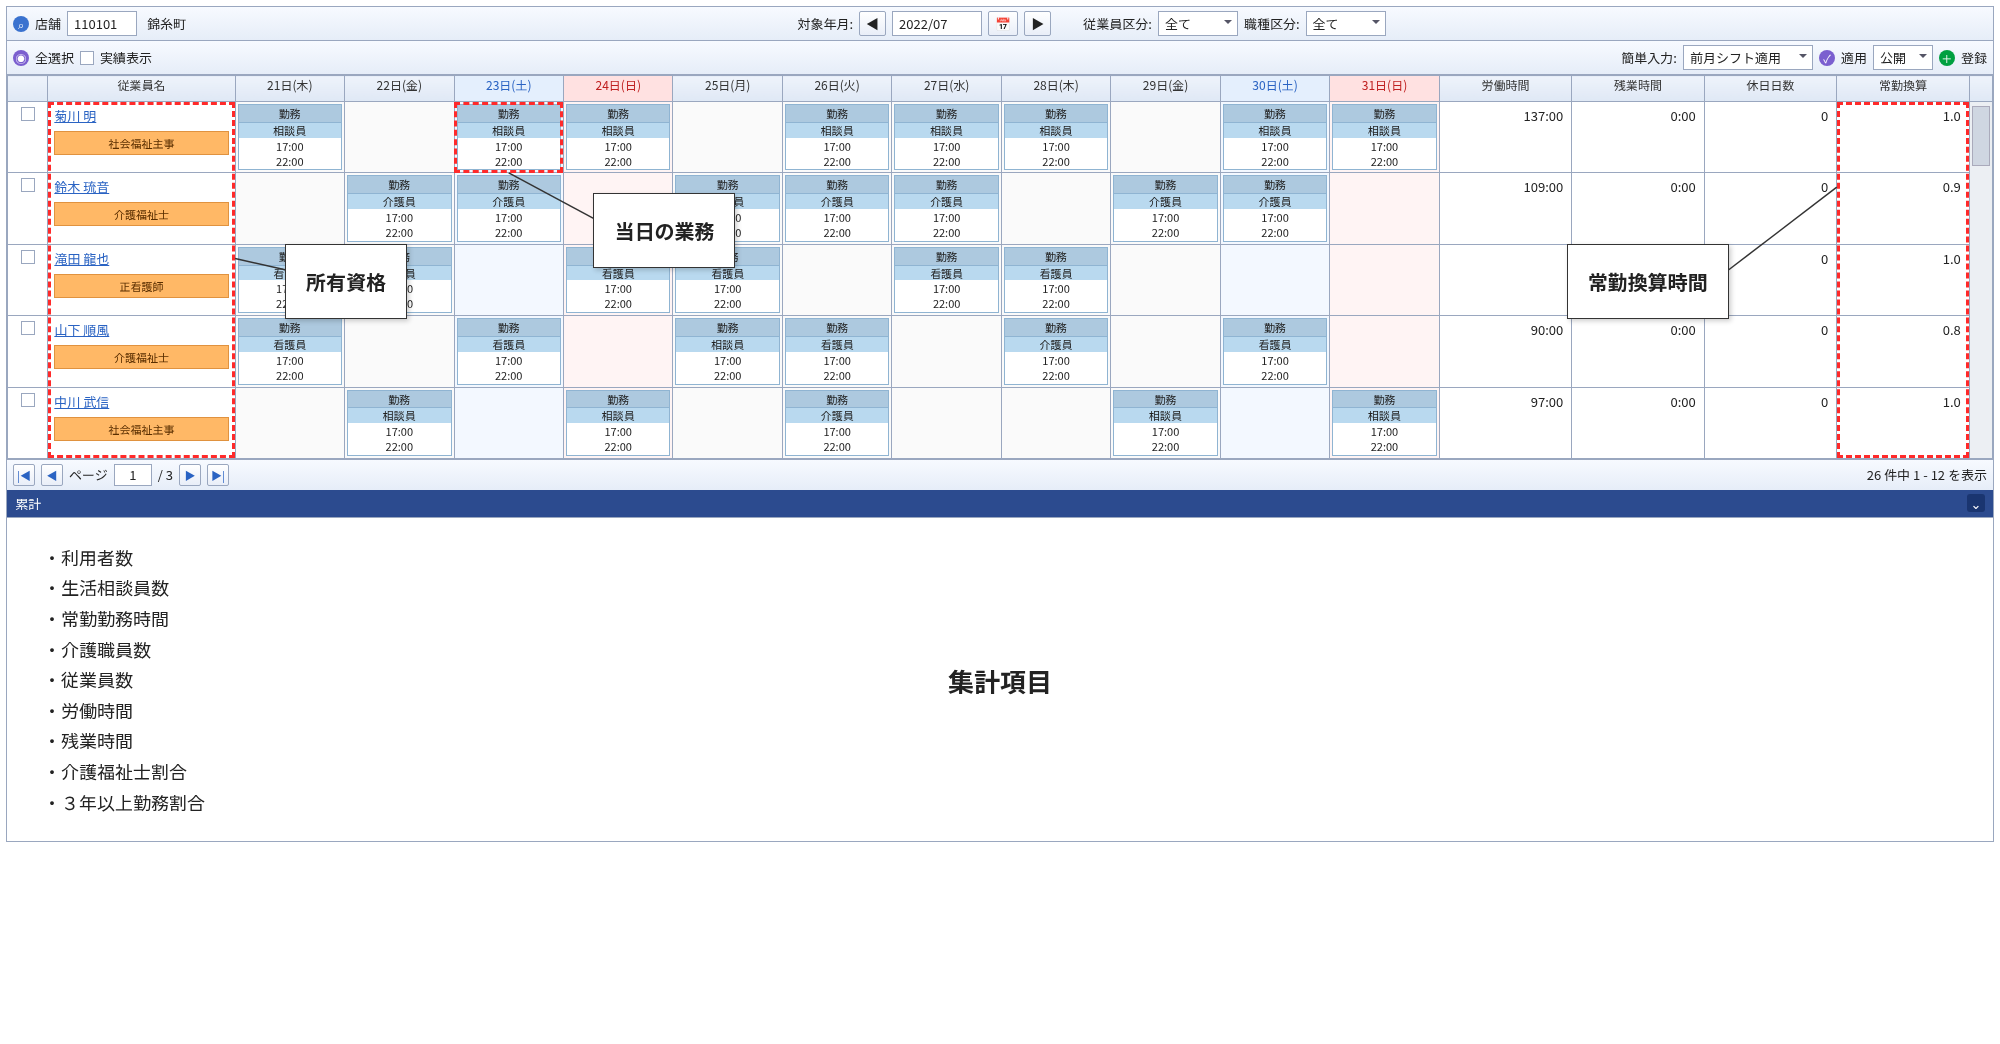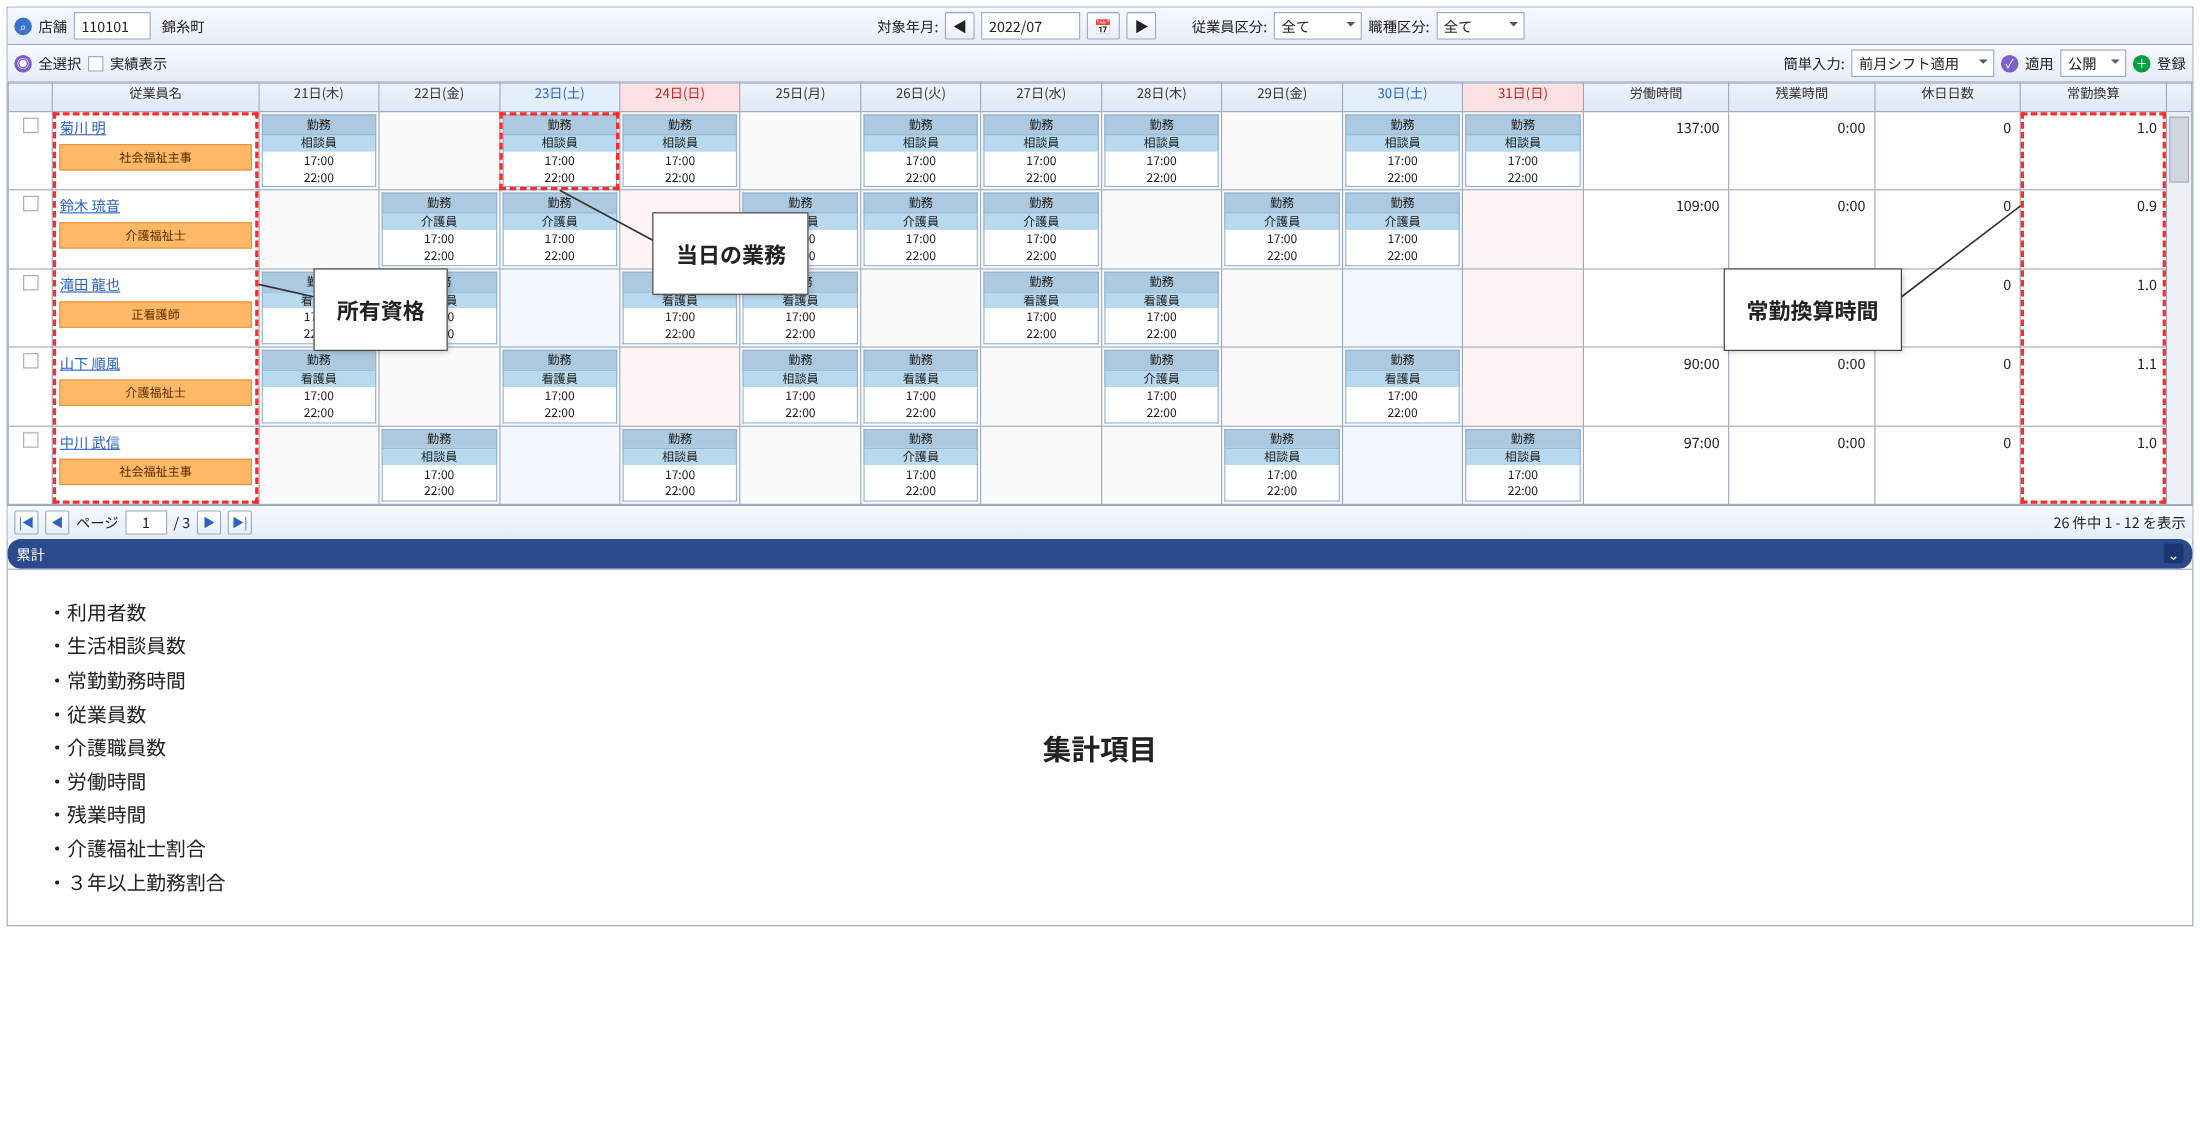--- a/index.html
+++ b/index.html
@@ -63,21 +63,21 @@
   td.c-sum{text-align:right;padding:4px 8px;font-size:13px;vertical-align:top;}
   .scrollbar-td{background:#eceff3;position:relative;}
   .thumb{position:absolute;top:4px;left:2px;right:2px;height:60px;background:#cfd6e1;border:1px solid #aab;}
 
   
   .pager{display:flex;align-items:center;gap:6px;padding:4px 6px;background:linear-gradient(#f7faff,#e6edf8);border-top:1px solid var(--bd);}
   .pgbtn{border:1px solid var(--bd);background:linear-gradient(#fff,#e9eef8);width:22px;height:22px;display:inline-flex;align-items:center;justify-content:center;cursor:pointer;border-radius:2px;color:#2a63c3;font-size:11px;}
   .pgin{border:1px solid var(--bd);background:#fff;width:38px;height:22px;display:inline-flex;align-items:center;justify-content:center;}
 
   
-  .sum-hdr{display:flex;align-items:center;justify-content:space-between;background:var(--dark-hdr);color:#fff;padding:4px 8px;font-size:13px;border-radius:12px;}
+  .sum-hdr{display:flex;align-items:center;justify-content:space-between;background:var(--dark-hdr);color:#fff;padding:4px 8px;font-size:13px;}
   .collapse{width:18px;height:18px;background:#1a3570;border-radius:3px;display:inline-flex;align-items:center;justify-content:center;cursor:pointer;}
   .sum-body{border-top:1px solid var(--bd);padding:24px 36px;min-height:290px;position:relative;}
   .sum-body ul{margin:0;padding:0;list-style:none;font-size:18px;line-height:1.7;}
   .sum-body li::before{content:"・";}
   .sum-title{position:absolute;left:50%;top:50%;transform:translate(-50%,-50%);font-size:26px;font-weight:bold;}
 
   
   .anno{position:absolute;border:3px dashed #ff2a2a;pointer-events:none;}
   .callout{position:absolute;background:#fff;border:1px solid #333;padding:22px 20px;font-size:20px;font-weight:bold;box-shadow:2px 2px 5px rgba(0,0,0,0.2);pointer-events:none;}
   svg.lines{position:absolute;top:0;left:0;width:100%;height:100%;pointer-events:none;}
@@ -378,21 +378,21 @@
               <div class="tag">
                 <div class="h">勤務</div>
                 <div class="r">看護員</div>
                 <div class="t">17:00<br>22:00</div>
               </div>
             </td>
             <td class="c-day sun"></td>
             <td class="c-sum">90:00</td>
             <td class="c-sum">0:00</td>
             <td class="c-sum">0</td>
-            <td class="c-sum">1.1</td>
+            <td class="c-sum">0.8</td>
           </tr>
           <tr>
             <td class="c-sel"><span class="chk"></span></td>
             <td class="c-name"><span class="emp-name">中川 武信</span><span class="qual">社会福祉主事</span></td>
             <td class="c-day "></td>
             <td class="c-day ">
               <div class="tag">
                 <div class="h">勤務</div>
                 <div class="r">相談員</div>
                 <div class="t">17:00<br>22:00</div>
@@ -466,22 +466,22 @@
 
   <div class="sum-hdr">
     <span>累計</span>
     <span class="collapse">⌄</span>
   </div>
   <div class="sum-body">
     <ul id="sum-list">
         <li>利用者数</li>
         <li>生活相談員数</li>
         <li>常勤勤務時間</li>
+        <li>介護職員数</li>
         <li>従業員数</li>
-        <li>介護職員数</li>
         <li>労働時間</li>
         <li>残業時間</li>
         <li>介護福祉士割合</li>
         <li>３年以上勤務割合</li>
       </ul>
     <div class="sum-title">集計項目</div>
   </div>
 
 </div>
 

